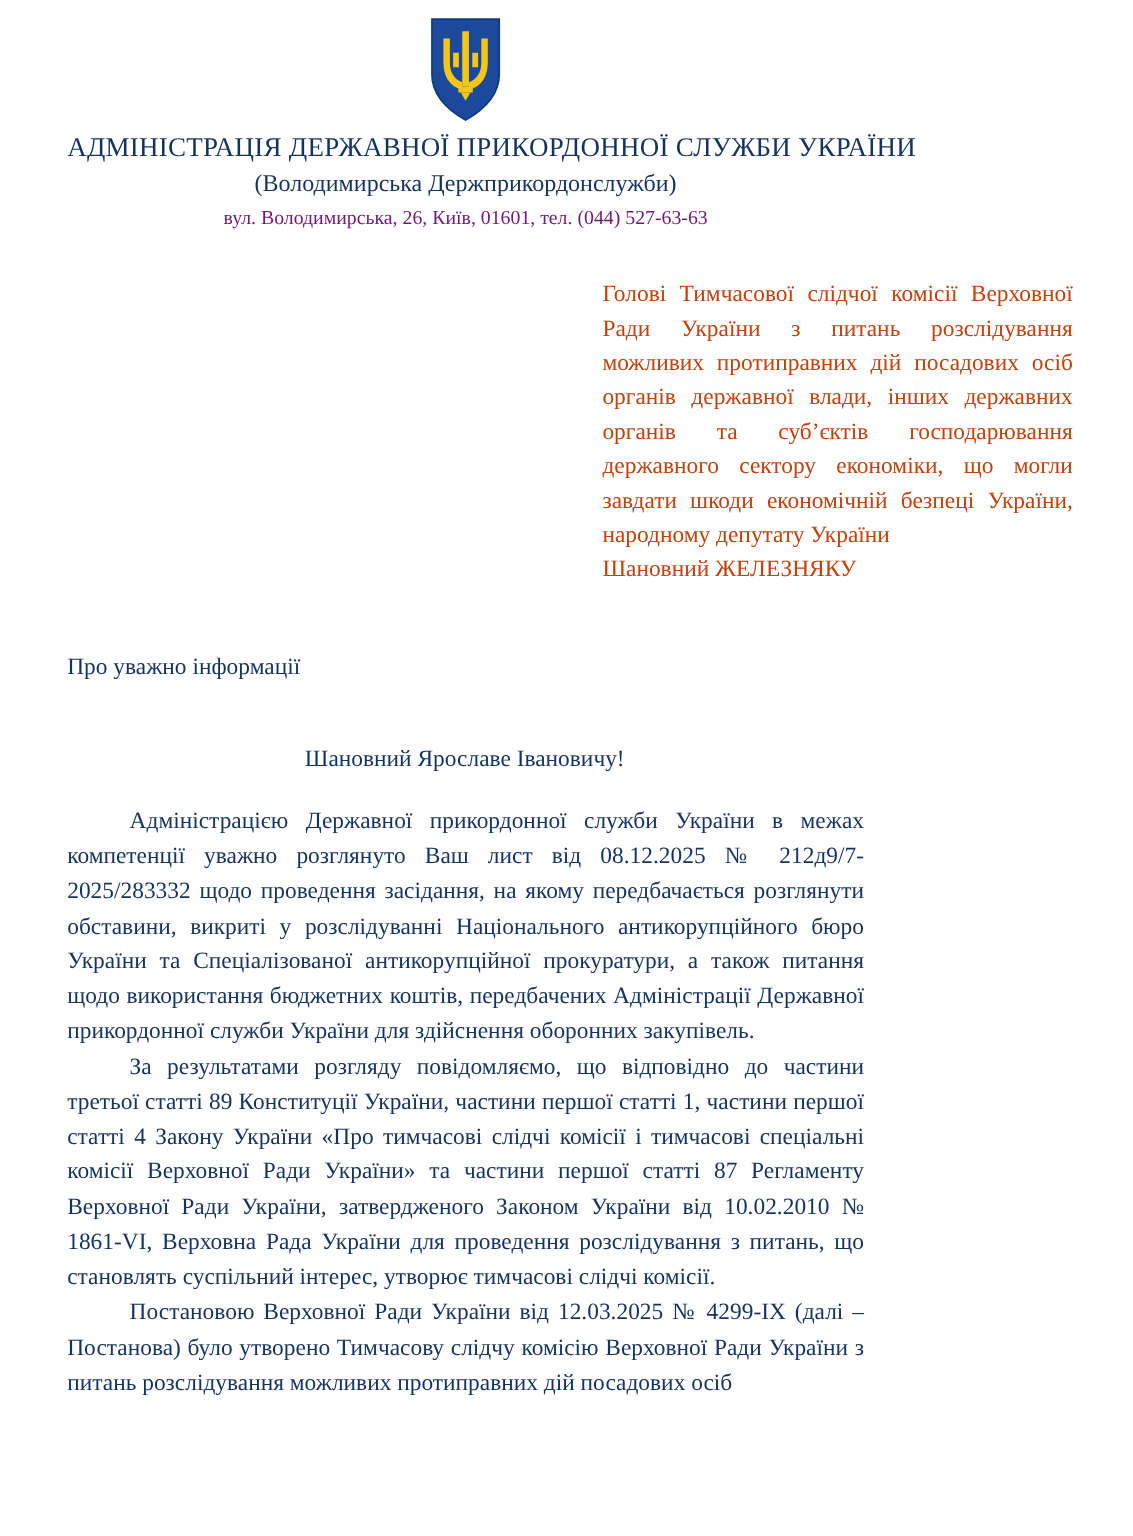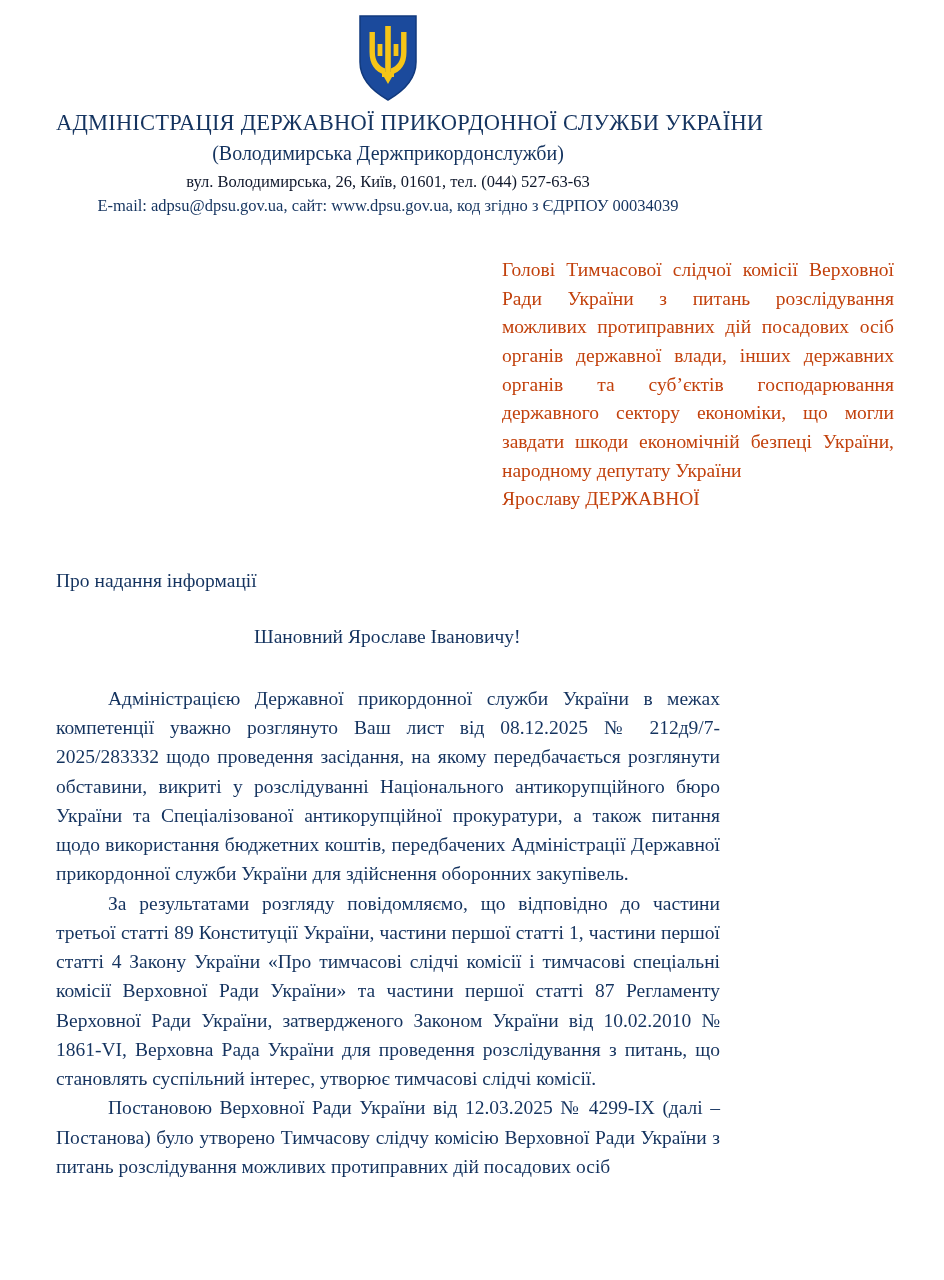--- a/index.html
+++ b/index.html
@@ -44,21 +44,21 @@
     white-space: nowrap;
   }
   .lh-sub {
     font-size: 20px;
     margin-top: 6px;
     color: #14335f;
   }
   .lh-addr {
     font-size: 16.5px;
     margin-top: 7px;
-    color: #0f172a;
+    color: #701a75;
   }
   .lh-email {
     font-size: 16.5px;
     margin-top: 4px;
     color: #14335f;
   }
 
   
   .addressee {
     margin-top: 40px;
@@ -76,29 +76,29 @@
 
   
   .subject {
     margin-top: 56px;
     font-size: 19.5px;
     color: #14335f;
   }
 
   
   .salutation {
-    margin-top: 34px;
+    margin-top: 54px;
     margin-left: 198px;
     font-size: 19.5px;
     color: #14335f;
   }
 
   
   .body-text {
-    margin-top: 36px;
+    margin-top: 26px;
     font-size: 19.5px;
     line-height: 1.50;
     color: #14335f;
   }
   .body-text p {
     margin: 0;
     text-indent: 52px;
     text-align: justify;
     text-justify: inter-word;
   }
@@ -123,29 +123,28 @@
         <path d="M26 58 h12 v5 h-12 z"></path>
         <path d="M28 63 h8 l-4 7 z"></path>
       </g>
     </svg>
   </div>
 
   <div class="letterhead">
     <div class="lh-org">АДМІНІСТРАЦІЯ ДЕРЖАВНОЇ ПРИКОРДОННОЇ СЛУЖБИ УКРАЇНИ</div>
     <div class="lh-sub">(Володимирська Держприкордонслужби)</div>
     <div class="lh-addr">вул. Володимирська, 26, Київ, 01601, тел. (044) 527-63-63</div>
-    <div class="lh-email">E-mail: adpsu@dpsu.gov.ua, сайт: www.dpsu.gov.ua, код згідно з ЄДРПОУ 00034039</div>
   </div>
 
   <div class="addressee">
     <span>Голові Тимчасової слідчої комісії Верховної Ради України з питань розслідування можливих протиправних дій посадових осіб органів державної влади, інших державних органів та суб’єктів господарювання державного сектору економіки, що могли завдати шкоди економічній безпеці України, народному депутату України</span>
-    <div class="last-line">Ярославу ДЕРЖАВНОЇ</div>
+    <div class="last-line">Шановний ЖЕЛЕЗНЯКУ</div>
   </div>
 
-  <div class="subject">Про надання інформації</div>
+  <div class="subject">Про уважно інформації</div>
 
   <div class="salutation">Шановний Ярославе Івановичу!</div>
 
   <div class="body-text">
     <p>Адміністрацією Державної прикордонної служби України в межах компетенції уважно розглянуто Ваш лист від 08.12.2025 № 212д9/7-2025/283332 щодо проведення засідання, на якому передбачається розглянути обставини, викриті у розслідуванні Національного антикорупційного бюро України та Спеціалізованої антикорупційної прокуратури, а також питання щодо використання бюджетних коштів, передбачених Адміністрації Державної прикордонної служби України для здійснення оборонних закупівель.</p>
     <p>За результатами розгляду повідомляємо, що відповідно до частини третьої статті 89 Конституції України, частини першої статті 1, частини першої статті 4 Закону України «Про тимчасові слідчі комісії і тимчасові спеціальні комісії Верховної Ради України» та частини першої статті 87 Регламенту Верховної Ради України, затвердженого Законом України від 10.02.2010 № 1861-VI, Верховна Рада України для проведення розслідування з питань, що становлять суспільний інтерес, утворює тимчасові слідчі комісії.</p>
     <p>Постановою Верховної Ради України від 12.03.2025 № 4299-IX (далі – Постанова) було утворено Тимчасову слідчу комісію Верховної Ради України з питань розслідування можливих протиправних дій посадових осіб</p>
   </div>
 
 </div>

